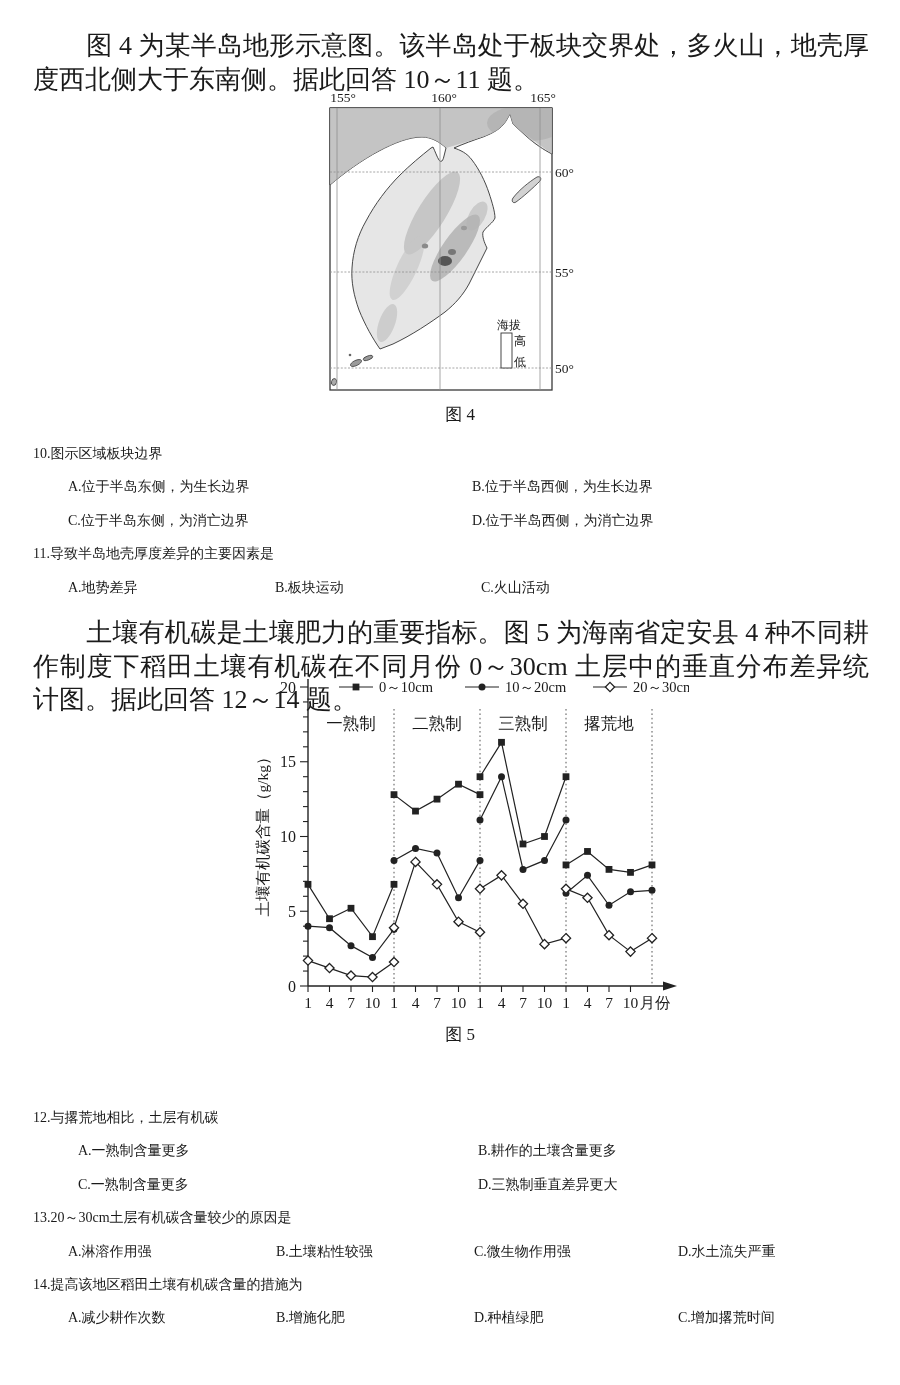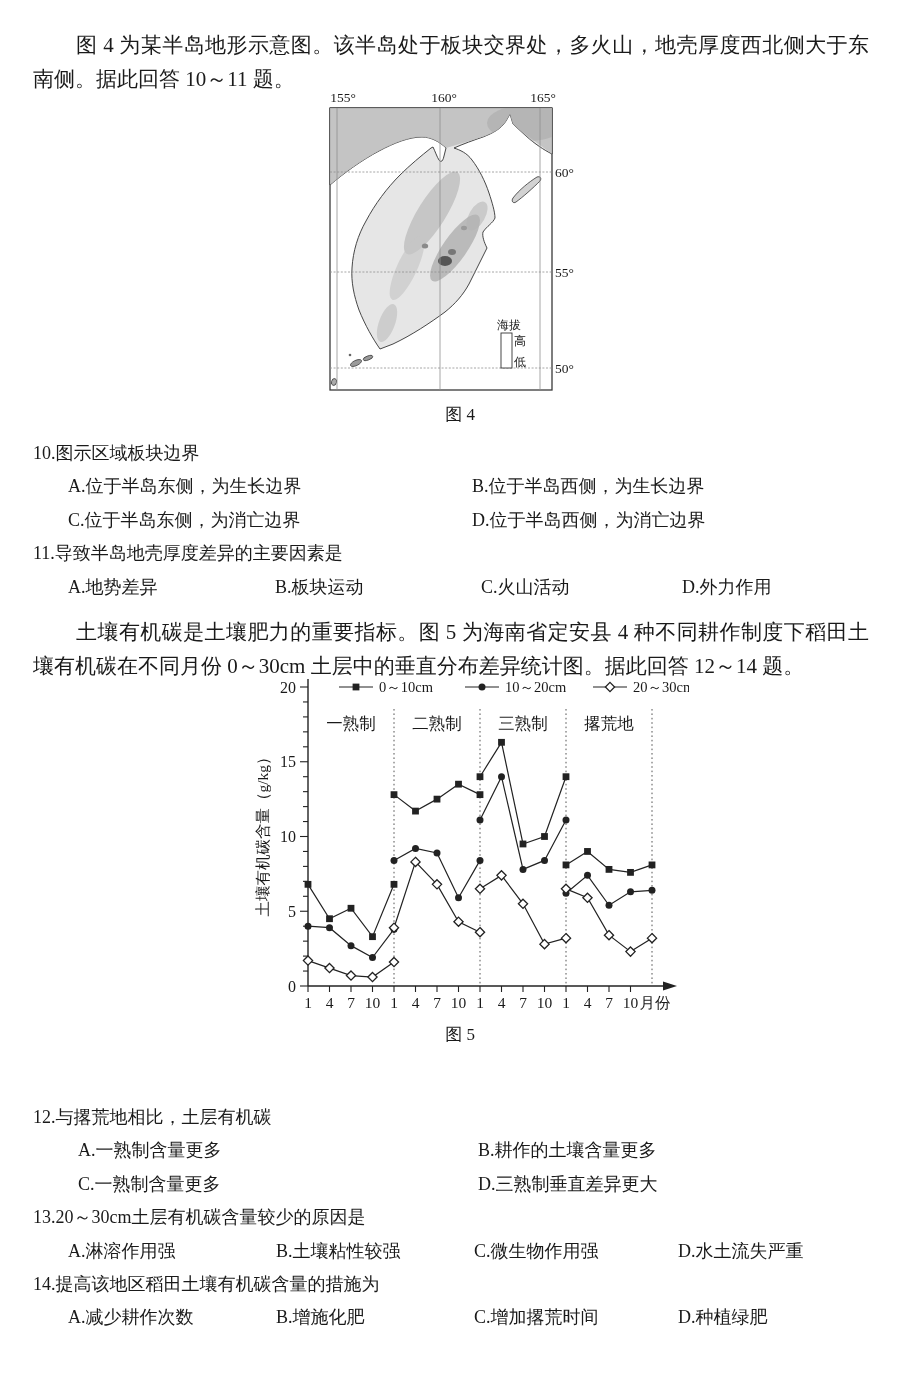--- a/index.html
+++ b/index.html
@@ -1,19 +1,19 @@
 <!DOCTYPE html>
 <html><head>
 <meta charset="utf-8">
 <style>
   html,body{margin:0;padding:0;background:#ffffff;}
   body{width:900px;height:1385px;font-family:"Liberation Serif","DejaVu Serif",serif;color:#1a1a1a;}
   #page{position:relative;width:900px;height:1385px;overflow:hidden;background:#fff;}
-  .para{position:absolute;font-size:21px;line-height:33.5px;text-align:justify;text-indent:2.05em;}
-  .qblock{position:absolute;font-size:18px;line-height:33.4px;}
+  .para{position:absolute;font-size:26px;line-height:33.5px;text-align:justify;text-indent:2.05em;}
+  .qblock{position:absolute;font-size:14px;line-height:33.4px;}
   .qstem{white-space:nowrap;}
   .opt-row{display:grid;}
   .opt{white-space:nowrap;}
   .cols2a{grid-template-columns:404px auto;padding-left:35px;}
   .cols2b{grid-template-columns:400px auto;padding-left:45px;}
   .cols4a{grid-template-columns:207px 206px 201px auto;padding-left:35px;}
   .cols4b{grid-template-columns:208px 198px 204px auto;padding-left:35px;}
   .caption{position:absolute;font-size:17px;text-align:center;width:260px;left:330px;}
   svg text{font-family:"Liberation Serif","DejaVu Serif",serif;fill:#1a1a1a;}
   #map-svg{position:absolute;left:320px;top:90px;}
@@ -118,21 +118,20 @@
     </div>
     <div class="opt-row cols2a">
       <div class="opt">C.位于半岛东侧，为消亡边界</div>
       <div class="opt">D.位于半岛西侧，为消亡边界</div>
     </div>
     <div class="qstem"><span>11.</span><span>导致半岛地壳厚度差异的主要因素是</span></div>
     <div class="opt-row cols4a">
       <div class="opt">A.地势差异</div>
       <div class="opt">B.板块运动</div>
       <div class="opt">C.火山活动</div>
-      <div class="opt">D.外力作用</div>
     </div>
   </div>
 
   <div class="para" style="left:33px;top:616px;width:836px;">土壤有机碳是土壤肥力的重要指标。图 5 为海南省定安县 4 种不同耕作制度下稻田土壤有机碳在不同月份 0～30cm 土层中的垂直分布差异统计图。据此回答 12～14 题。</div>
 
   <svg id="soc-chart" width="436" height="352" viewBox="0 0 436 352">
       <line x1="141" y1="36" x2="141" y2="313" stroke="#555" stroke-width="1" stroke-dasharray="1.6,2.8"></line>
       <line x1="227" y1="36" x2="227" y2="313" stroke="#555" stroke-width="1" stroke-dasharray="1.6,2.8"></line>
       <line x1="313" y1="36" x2="313" y2="313" stroke="#555" stroke-width="1" stroke-dasharray="1.6,2.8"></line>
       <line x1="399" y1="36" x2="399" y2="313" stroke="#555" stroke-width="1" stroke-dasharray="1.6,2.8"></line>
@@ -302,18 +301,18 @@
     <div class="opt-row cols4b">
       <div class="opt">A.淋溶作用强</div>
       <div class="opt">B.土壤粘性较强</div>
       <div class="opt">C.微生物作用强</div>
       <div class="opt">D.水土流失严重</div>
     </div>
     <div class="qstem"><span>14.</span><span>提高该地区稻田土壤有机碳含量的措施为</span></div>
     <div class="opt-row cols4b">
       <div class="opt">A.减少耕作次数</div>
       <div class="opt">B.增施化肥</div>
+      <div class="opt">D.种植绿肥</div>
       <div class="opt">C.增加撂荒时间</div>
-      <div class="opt">D.种植绿肥</div>
     </div>
   </div>
 
 </div>
 
 </body></html>

